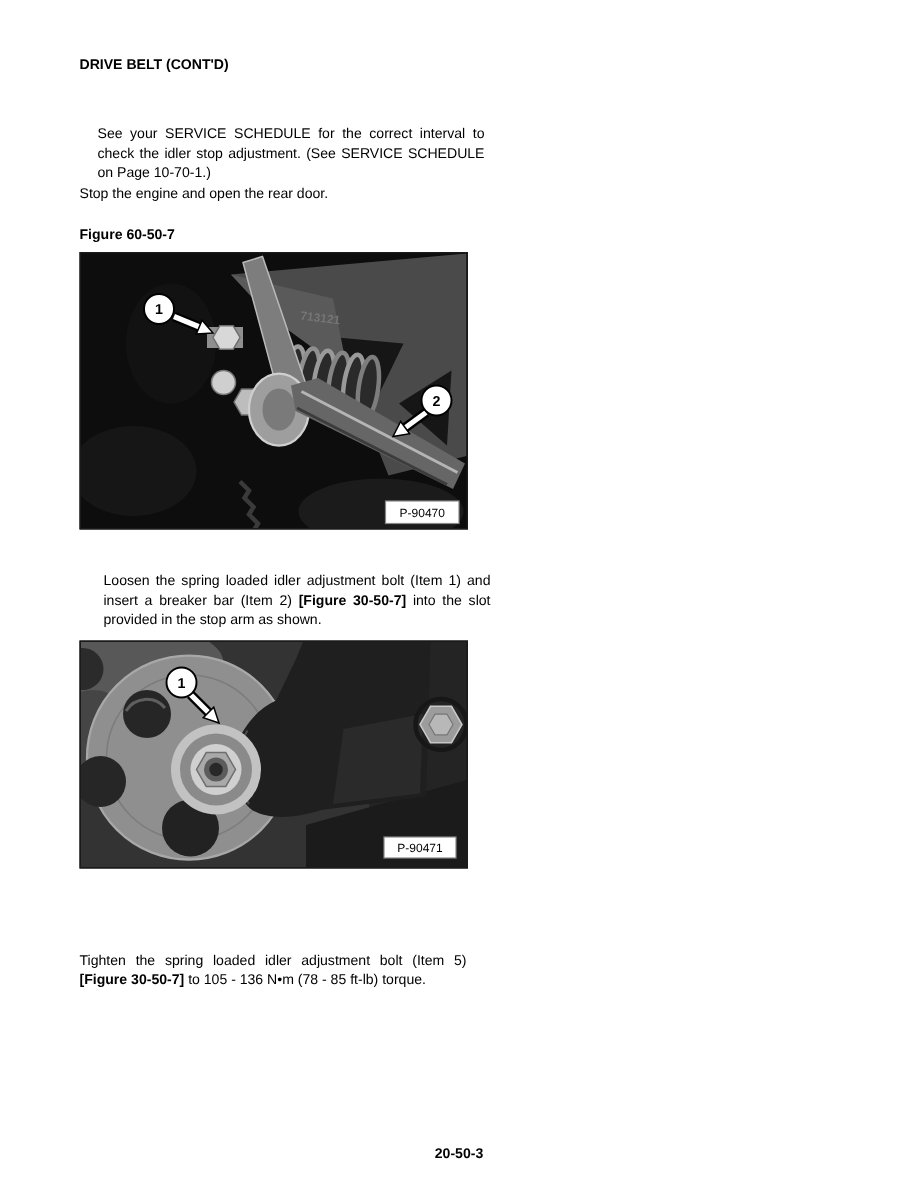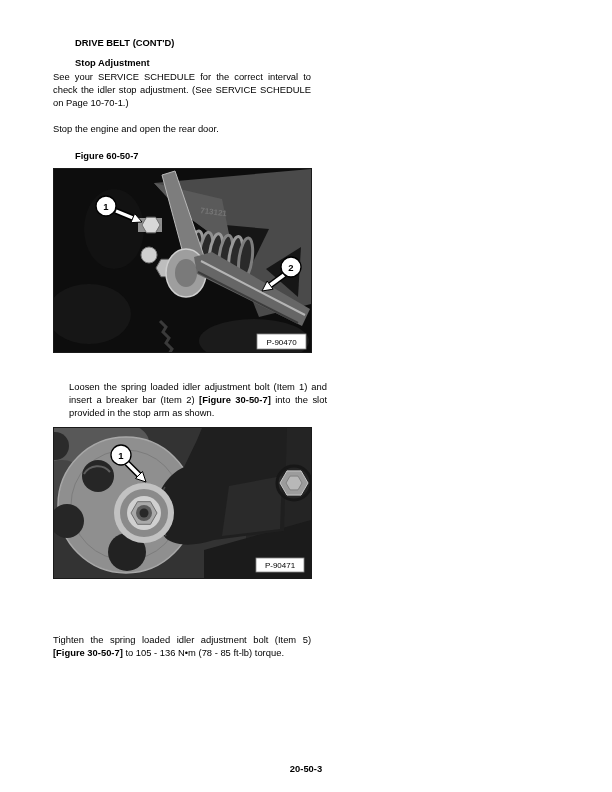--- a/index.html
+++ b/index.html
@@ -1,41 +1,40 @@
 <!DOCTYPE html>
 <html><head>
 <meta charset="utf-8">
 <style>
   html,body{margin:0;padding:0;background:#888;}
   .page{
     position:relative;width:612px;height:792px;background:#ffffff;
     font-family:"Liberation Sans","DejaVu Sans",sans-serif;color:#000;
     overflow:hidden;margin:0 auto;
   }
-  .h1,.h2,.figlabel{position:absolute;left:53px;width:300px;font-size:9.4px;font-weight:bold;margin-left:22px;}
+  .h1,.h2,.figlabel{position:absolute;left:53px;width:300px;font-size:9.4px;font-weight:bold;}
   .para{position:absolute;left:53px;width:258px;font-size:9.4px;line-height:13px;}
   .j{text-align:justify;}
   .para b{font-weight:bold;}
   .photo{position:absolute;left:53px;width:257px;background:#111;border:1px solid #1a1a1a;}
   .photo svg{display:block;width:100%;height:100%;}
   .footer-page{position:absolute;left:0;width:612px;top:763px;text-align:center;font-size:9.4px;font-weight:bold;}
   .footer-manual{position:absolute;right:25px;top:763px;font-size:9.4px;font-weight:bold;margin-top:27px;}
   .callout-num{font:bold 9.5px "Liberation Sans",sans-serif;}
   .photo-id-text{font:8px "Liberation Sans",sans-serif;}
   .cast-mark{font:bold 8px "Liberation Sans",sans-serif;}
 </style>
 </head>
 <body>
 
 <div class="page">
 
   <div class="h1" style="top:37px">DRIVE BELT (CONT'D)</div>
-  <div class="h2" style="top:57px">Stop Adjustment</div>
 
-  <p class="para j" style="top:70px;margin:0">See your SERVICE SCHEDULE for the correct interval to check the idler stop adjustment. (See SERVICE SCHEDULE on Page 10-70-1.)</p>
+  <p class="para j" style="top:70px;margin:12px">See your SERVICE SCHEDULE for the correct interval to check the idler stop adjustment. (See SERVICE SCHEDULE on Page 10-70-1.)</p>
 
   <p class="para" style="top:122px;margin:0">Stop the engine and open the rear door.</p>
 
   <div class="figlabel" style="top:150px">Figure 60-50-7</div>
 
   <div class="photo" style="top:168px;height:183px">
     <svg viewBox="0 0 257 183" preserveAspectRatio="none">
       <rect x="0" y="0" width="257" height="183" fill="#0d0d0d"></rect>
       <ellipse cx="35" cy="145" rx="42" ry="30" fill="#161616"></ellipse>
       <ellipse cx="200" cy="172" rx="55" ry="22" fill="#1b1b1b"></ellipse>

